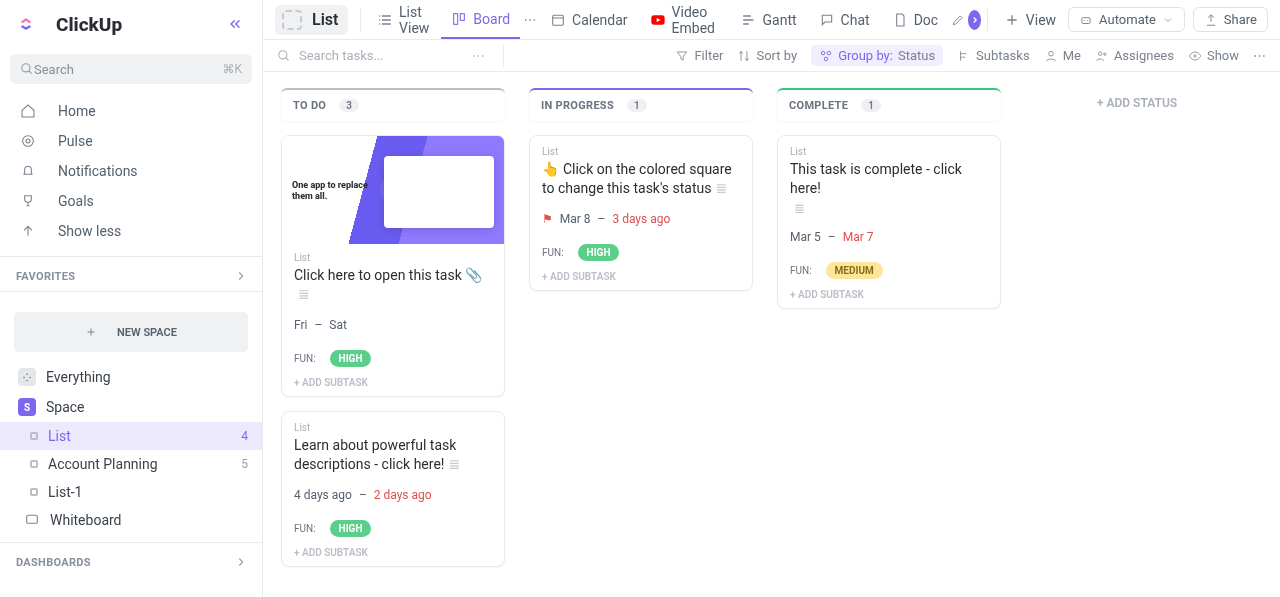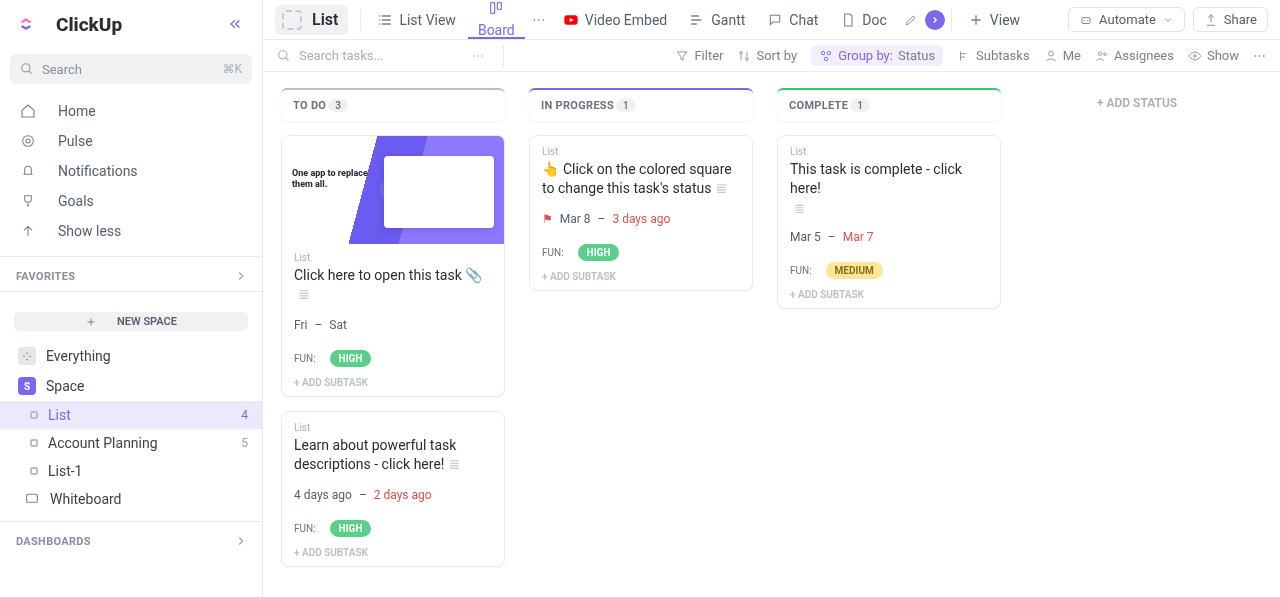--- a/index.html
+++ b/index.html
@@ -2,74 +2,74 @@
 <html><head>
 <meta charset="utf-8">
 <style>
 * { box-sizing: border-box; margin: 0; padding: 0; }
 body { font-family: -apple-system, BlinkMacSystemFont, "Segoe UI", Roboto, sans-serif; font-size: 13px; color: #2a2e34; background: #fff; height: 597px; width: 1280px; overflow: hidden; display: flex; }
 .sidebar { width: 263px; border-right: 1px solid #e8eaed; display: flex; flex-direction: column; background: #fff; }
 .side-head { display: flex; align-items: center; justify-content: space-between; padding: 10px 14px 10px 18px; height: 48px; }
 .logo { display: flex; align-items: center; gap: 22px; font-weight: 800; font-size: 19px; color: #2a2e34; }
 .collapse { width: 26px; height: 26px; border-radius: 5px; display: flex; align-items: center; justify-content: center; cursor: pointer; color: #7c70f4; }
 .search-wrap { padding: 6px 10px; }
-.searchbox { background: #f0f1f3; border-radius: 6px; height: 30px; display: flex; align-items: center; padding: 0 10px; color: #87909e; gap: 8px; }
+.searchbox { background: #f0f1f3; border-radius: 6px; height: 30px; display: flex; align-items: center; padding: 0 10px; color: #87909e; }
 .searchbox .kbd { margin-left: auto; font-size: 12px; color: #a9afb9; }
 .nav { padding: 6px 0 10px; }
 .nav-item { display: flex; align-items: flex-start; gap: 22px; padding: 7px 20px; color: #54616e; cursor: pointer; font-size: 14px; }
 .section { border-top: 1px solid #e8eaed; padding: 12px 0 8px; }
 .section-h { display: flex; align-items: center; padding: 0 14px 0 16px; color: #87909e; font-size: 11px; font-weight: 700; letter-spacing: .3px; }
 .section-h .right { margin-left: auto; display: flex; gap: 8px; color: #9aa0a9; }
-.newspace { margin: 8px 14px 10px; background: #f0f1f3; border-radius: 5px; height: 19px; display: flex; align-items: center; justify-content: center; gap: 20px; color: #54616e; font-size: 11px; font-weight: 600; cursor: pointer; }
+.newspace { margin: 8px 14px 10px; background: #f0f1f3; border-radius: 5px; height: 40px; display: flex; align-items: center; justify-content: center; gap: 20px; color: #54616e; font-size: 11px; font-weight: 600; cursor: pointer; }
 .tree-item { display: flex; align-items: center; gap: 10px; padding: 6px 14px 6px 18px; color: #3b424b; cursor: pointer; font-size: 14px; }
 .tree-item.active { background: #ece9fd; color: #7b68ee; }
 .tree-item .cnt { margin-left: auto; color: #9aa0a9; font-size: 12px; }
 .tree-item.active .cnt { color: #7b68ee; }
 .sq { width: 18px; height: 18px; border-radius: 4px; display: flex; align-items: center; justify-content: center; font-size: 10px; font-weight: 700; color: #fff; }
 .sq.grey { background: #e4e6ea; color: #7a828e; }
 .sq.pur { background: #7b68ee; }
 .dot { width: 8px; height: 8px; border: 2px solid #b9bec7; border-radius: 2px; margin-left: 12px; }
 .main { flex: 1; display: flex; flex-direction: column; min-width: 0; }
 .topbar { height: 40px; border-bottom: 1px solid #e8eaed; display: flex; align-items: center; padding: 0 12px; gap: 2px; }
 .crumb { display: flex; align-items: center; gap: 10px; background: #f0f1f3; border-radius: 6px; padding: 5px 10px 5px 7px; font-size: 16px; font-weight: 600; margin-right: 6px; }
 .crumb .cicon { width: 20px; height: 20px; border-radius: 4px; border: 2px dashed #c6cad1; }
 .vbar { width: 1px; height: 22px; background: #e8eaed; margin: 0 4px; }
 .view { display: flex; align-items: center; gap: 6px; padding: 0 10px; height: 39px; color: #54616e; cursor: pointer; font-size: 14px; }
-.view.active { color: #7b68ee; border-bottom: 2px solid #7b68ee; flex-direction: column; }
+.view.active { color: #7b68ee; border-bottom: 2px solid #7b68ee; }
 .yt { color: #ff0000; }
 .more-pill { width: 24px; height: 24px; border-radius: 5px; display: flex; align-items: center; justify-content: center; color: #7a828e; cursor: pointer; }
 .more-pill.purple { background: #7b68ee; color: #fff; border-radius: 50%; width: 20px; height: 20px; }
 .right-top { margin-left: auto; display: flex; align-items: center; gap: 8px; }
 .pillbtn { border: 1px solid #e0e2e6; border-radius: 6px; padding: 4px 10px; display: flex; align-items: center; gap: 6px; color: #54616e; cursor: pointer; background: #fff; font-size: 13px; }
 .toolbar2 { height: 32px; border-bottom: 1px solid #e8eaed; display: flex; align-items: center; padding: 0 14px; gap: 14px; color: #7a828e; font-size: 13px; }
 .toolbar2 .search2 { display: flex; align-items: center; gap: 8px; color: #a9afb9; }
 .toolbar2 .right2 { margin-left: auto; display: flex; align-items: center; gap: 14px; }
 .toolbar2 .ctl { display: flex; align-items: center; gap: 5px; cursor: pointer; }
 .group-pill { background: #f1effd; color: #7b68ee; padding: 3px 8px; border-radius: 5px; }
 .group-pill .gs { color: #7a828e; }
 .board { flex: 1; display: flex; gap: 24px; padding: 16px 18px; overflow-x: auto; background: #fff; }
 .col { width: 224px; flex: 0 0 224px; }
-.col-h { border-top: 2px solid; border-radius: 6px; background: #fff; box-shadow: 0 1px 3px rgba(0,0,0,.06); padding: 9px 12px; display: flex; align-items: center; gap: 2px; font-size: 11px; font-weight: 700; color: #6b7280; letter-spacing: .3px; }
+.col-h { border-top: 2px solid; border-radius: 6px; background: #fff; box-shadow: 0 1px 3px rgba(0,0,0,.06); padding: 9px 12px; display: flex; align-items: center; gap: 13px; font-size: 11px; font-weight: 700; color: #6b7280; letter-spacing: .3px; }
 .col-h .badge { background: #eef0f3; color: #6b7280; border-radius: 10px; padding: 1px 7px; font-size: 10px; font-weight: 600; }
 .addcol { flex: 0 0 224px; color: #a9afb9; font-size: 12px; font-weight: 600; display: flex; justify-content: center; padding-top: 8px; cursor: pointer; }
 .card { margin-top: 14px; border: 1px solid #e8eaed; border-radius: 8px; background: #fff; box-shadow: 0 1px 2px rgba(0,0,0,.04); padding: 10px 12px 8px; }
 .card .clist { font-size: 10px; color: #a9afb9; margin-bottom: 3px; }
 .card .ctitle { font-size: 14px; color: #2a2e34; line-height: 1.35; }
 .card .dates { display: flex; align-items: center; gap: 7px; margin-top: 14px; font-size: 12px; color: #54616e; }
 .card .dates .due { color: #e04f4f; }
 .card .funrow { display: flex; align-items: center; gap: 14px; margin-top: 18px; }
 .card .funlabel { font-size: 10px; color: #6b7280; font-weight: 400; }
 .tag { font-size: 10px; font-weight: 700; padding: 3px 9px; border-radius: 9px; }
 .tag.high { background: #5bcf8a; color: #fff; }
 .tag.medium { background: #fde59a; color: #8a6d17; }
 .addsub { margin-top: 10px; font-size: 10px; font-weight: 600; color: #b9bec7; cursor: pointer; }
 .thumb { height: 108px; border-radius: 6px 6px 0 0; margin: -10px -12px 8px; background: linear-gradient(105deg,#fff 0 38%,#6a5cf0 38% 58%,#8e79ff 58% 100%); position: relative; overflow: hidden; }
 .thumb::after { content: ""; position: absolute; right: 10px; top: 20px; width: 110px; height: 72px; background: #fff; border-radius: 4px; box-shadow: 0 2px 8px rgba(0,0,0,.15); }
 .thumb .play { position: absolute; left: 50%; top: 50%; transform: translate(-50%,-50%); width: 26px; height: 26px; border-radius: 50%; background: #7b68ee; display: flex; align-items: center; justify-content: center; color: #fff; font-size: 10px; }
-.thumb .tt { position: absolute; left: 10px; top: 32px; font-size: 9px; font-weight: 800; color: #2a2e34; width: 80px; line-height: 1.2; }
+.thumb .tt { position: absolute; left: 10px; top: 44px; font-size: 9px; font-weight: 800; color: #2a2e34; width: 80px; line-height: 1.2; }
 .iconsvg { width: 16px; height: 16px; flex-shrink: 0; }
 .clip { color: #b9bec7; margin-left: 4px; }
 .lines { color: #c6cad1; margin-left: 4px; }
 .flag { color: #e04f4f; }
 </style>
 </head>
 <body>
 
 <aside class="sidebar">
   <div class="side-head">
@@ -204,20 +204,27 @@
         <span>List View</span>
       </div>
     <div class="view active">
         <svg class="iconsvg" viewBox="0 0 24 24">
           <rect x="4" y="4" width="6" height="16" stroke="#7b68ee" stroke-width="1.6" fill="none"></rect>
           <rect x="14" y="4" width="6" height="10" stroke="#7b68ee" stroke-width="1.6" fill="none"></rect>
         </svg>
         <span>Board</span>
       </div>
     <div class="more-pill">⋯</div>
+    <div class="view">
+        <svg class="iconsvg" viewBox="0 0 24 24">
+          <rect x="4" y="5" width="16" height="15" rx="2" stroke="#7a828e" stroke-width="1.6" fill="none"></rect>
+          <path d="M4 9h16" stroke="#7a828e" stroke-width="1.6"></path>
+        </svg>
+        <span>Calendar</span>
+      </div>
     <div class="view">
         <svg class="iconsvg yt" viewBox="0 0 24 24">
           <rect x="2" y="5" width="20" height="14" rx="4" fill="#ff0000"></rect>
           <path d="M10 9l6 3-6 3z" fill="#fff"></path>
         </svg>
         <span>Video Embed</span>
       </div>
     <div class="view">
         <svg class="iconsvg" viewBox="0 0 24 24">
           <path d="M4 6h10M4 12h14M4 18h7" stroke="#7a828e" stroke-width="2" stroke-linecap="round"></path>

